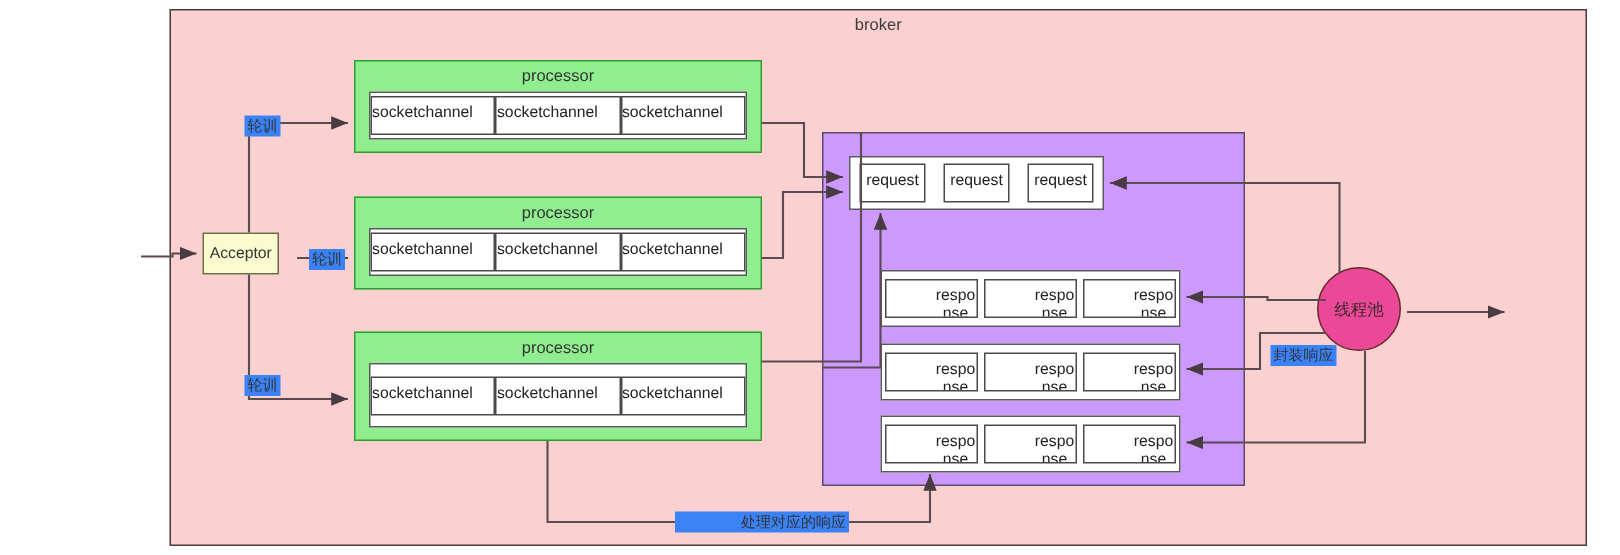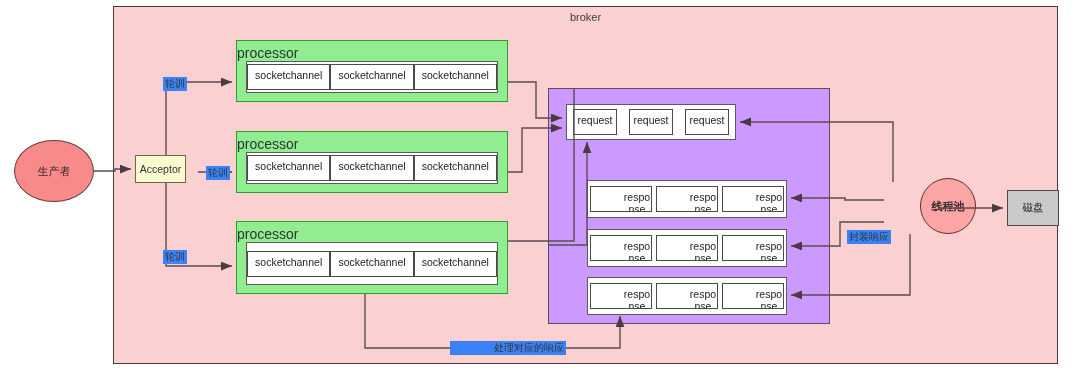--- a/index.html
+++ b/index.html
@@ -5,42 +5,42 @@
   html,body{margin:0;padding:0;background:#ffffff;}
   body{font-family:"Liberation Sans","DejaVu Sans",sans-serif;}
   #stage{position:relative;width:1080px;height:370px;background:#ffffff;overflow:hidden;}
 
   .broker{position:absolute;left:113px;top:6px;width:945px;height:358px;
           background:#fad0d0;border:1.5px solid #4d3a3a;box-sizing:border-box;}
   .broker-title{position:absolute;left:113px;top:11px;width:945px;text-align:center;
                 font-size:11px;color:#3d3d3d;}
 
   .proc{position:absolute;background:#90ee90;border:1.5px solid #2f9e2f;box-sizing:border-box;}
-  .proc-title{position:absolute;top:4px;left:0;width:100%;font-size:14px;color:#333;}
+  .proc-title{position:absolute;top:4px;left:0;width:100%;text-align:center;font-size:11px;color:#333;}
   .proc-inner{position:absolute;left:9px;right:9px;top:20px;bottom:8px;
               background:#ffffff;border:1.5px solid #5b5b5b;box-sizing:border-box;
               display:flex;align-items:center;justify-content:space-around;}
   .chan{width:86px;height:26px;background:#ffffff;border:1.5px solid #4a4a4a;box-sizing:border-box;
-        font-size:10.5px;color:#222;line-height:12px;text-align:center;padding-top:4px;
+        font-size:10.5px;color:#222;line-height:12px;padding-top:4px;
         overflow:hidden;word-break:break-all;}
 
   .pool{position:absolute;left:548px;top:88px;width:282px;height:236px;
         background:#cc99ff;border:1.5px solid #5b4b6b;box-sizing:border-box;}
   .rowbox{position:absolute;background:#ffffff;border:1.5px solid #5b5b5b;box-sizing:border-box;
           display:flex;align-items:center;justify-content:space-around;}
   .cell{background:#ffffff;border:1.5px solid #4a4a4a;box-sizing:border-box;
         font-size:10.5px;color:#222;line-height:12px;text-align:center;padding-top:4px;
         overflow:hidden;word-break:break-all;}
   .cell.req{width:44px;height:26px;}
   .cell.resp{width:62px;height:26px;padding-left:32px;}
 
   .ellipse{position:absolute;border-radius:50%;display:flex;align-items:center;
            justify-content:center;font-size:11px;color:#3a2a2a;box-sizing:border-box;}
   .producer{left:14px;top:140px;width:80px;height:62px;background:#f98a8a;border:1.5px solid #6b3a3a;}
-  .threadpool{left:920px;top:178px;width:56px;height:56px;background:#fca5a5;border:1.5px solid #6b2a2a;font-weight:bold;}
+  .threadpool{left:878px;top:178px;width:56px;height:56px;background:#ec4899;border:1.5px solid #6b2a2a;}
 
   .acceptor{position:absolute;left:135px;top:155px;width:51px;height:28px;background:#fbfbd0;
             border:1.5px solid #6b6b4a;box-sizing:border-box;display:flex;align-items:center;
             justify-content:center;font-size:10.5px;color:#333;}
   .disk{position:absolute;left:1007px;top:190px;width:52px;height:36px;background:#c9c9c9;
         border:1.5px solid #4a4a4a;box-sizing:border-box;display:flex;align-items:center;
         justify-content:center;font-size:10.5px;color:#222;}
 
   svg.wires{position:absolute;left:0;top:0;width:1080px;height:370px;pointer-events:none;}
   .wl{stroke:#5b4b52;stroke-width:1.4;fill:none;}
@@ -101,24 +101,22 @@
     <div class="cell resp">response</div>
     <div class="cell resp">response</div>
   </div>
 
   <div class="rowbox" style="left:587px;top:277px;width:200px;height:38px;">
     <div class="cell resp">response</div>
     <div class="cell resp">response</div>
     <div class="cell resp">response</div>
   </div>
 
-  <div class="ellipse producer">生产者</div>
   <div class="acceptor">Acceptor</div>
   <div class="ellipse threadpool">线程池</div>
-  <div class="disk">磁盘</div>
 
   <svg class="wires">
     <defs>
       <marker id="ar" markerWidth="9" markerHeight="9" refX="8" refY="3.2" orient="auto">
         <path d="M0,0 L8,3.2 L0,6.4 z" fill="#4a3a42"></path>
       </marker>
     </defs>
 
     <path class="wl" d="M94,171 L115,171 L115,169 L131,169" marker-end="url(#ar)"></path>
 

